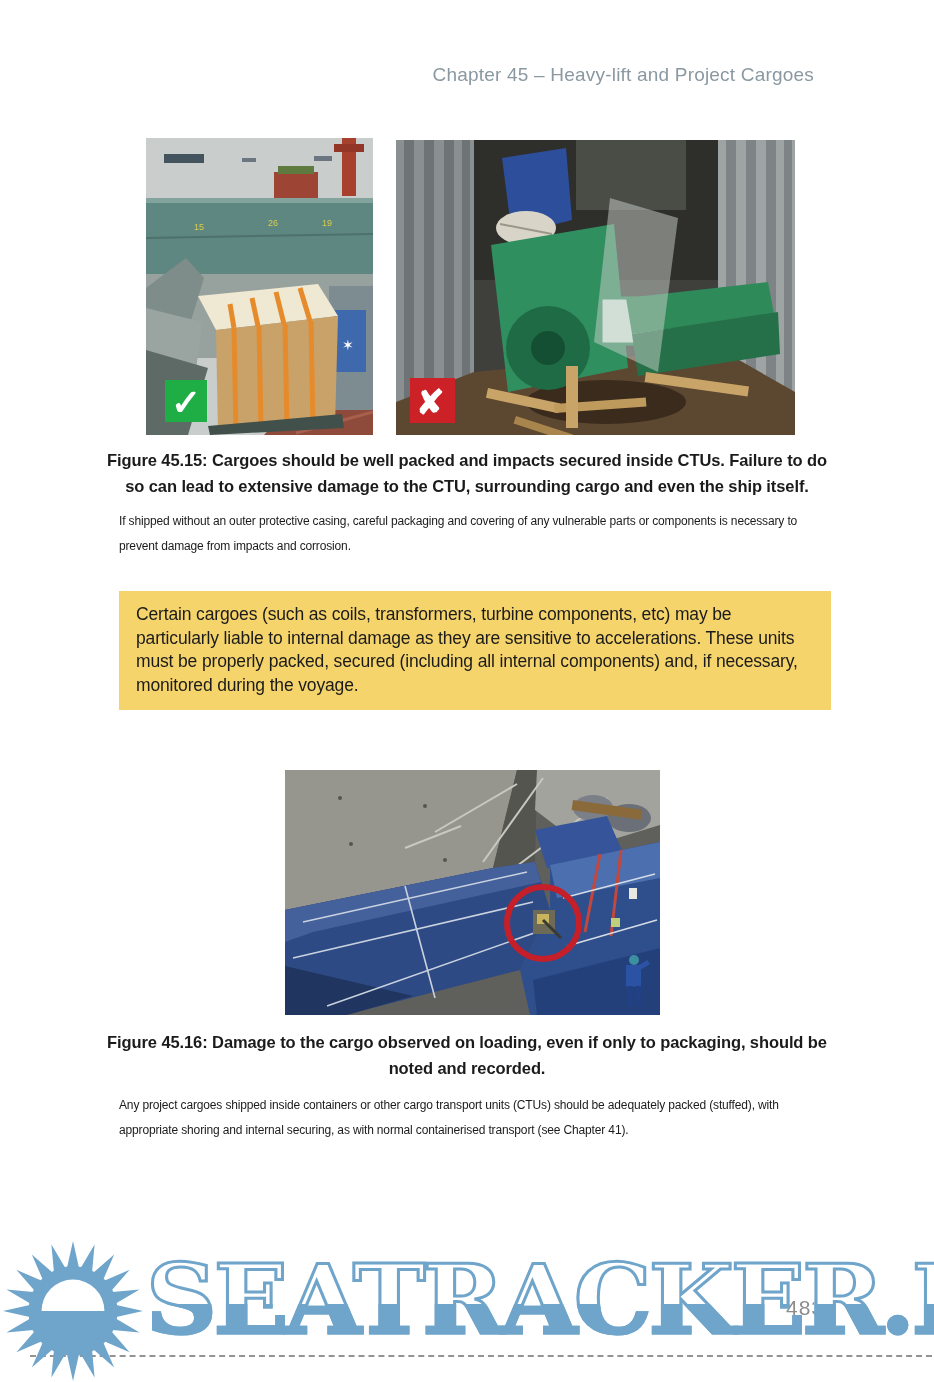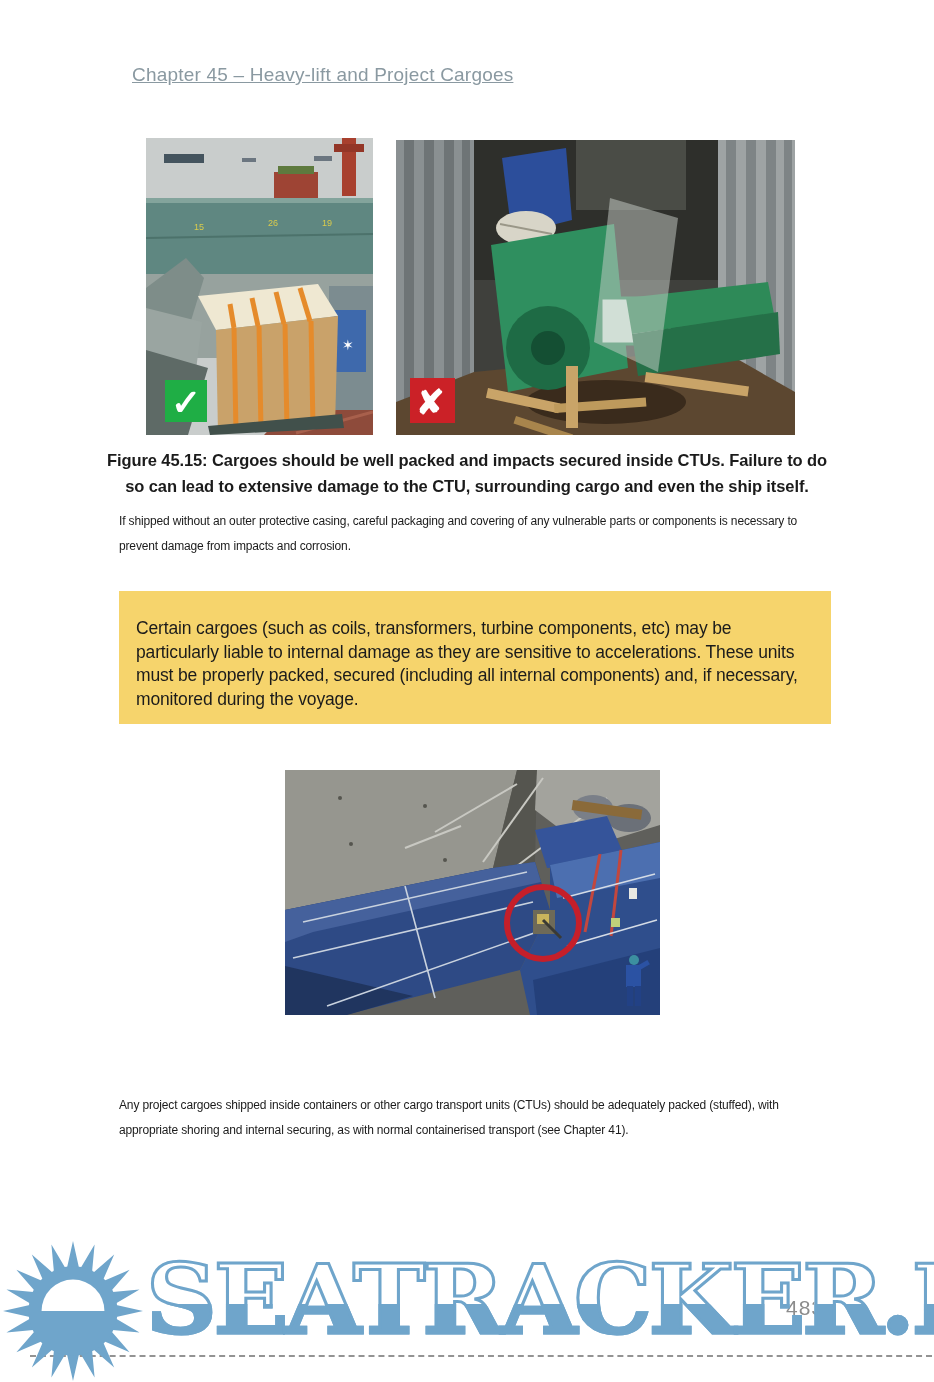--- a/index.html
+++ b/index.html
@@ -1,35 +1,35 @@
 <!DOCTYPE html>
 <html style="--header-color: #8A99A1; --callout-bg: #F6D46C; --check-green: #1FAE45; --cross-red: #CB2127; --wm-blue: #6FA5CB; --pagenum-gray: #8C8C8C;"><head>
 <meta charset="utf-8">
 <style>
   html,body{margin:0;padding:0;background:#ffffff;}
   .page{
     position:relative;width:934px;height:1382px;background:#ffffff;overflow:hidden;
     font-family:"Liberation Sans", sans-serif;color:#1b1b1b;
   }
   .header{
-    position:absolute;top:64px;left:132px;width:710px;
-    font-size:19px;letter-spacing:.2px;color:var(--header-color,#8A99A1);text-decoration:underline;
+    position:absolute;top:64px;left:104px;width:710px;text-align:right;
+    font-size:19px;letter-spacing:.2px;color:var(--header-color,#8A99A1);
   }
   .photo{position:absolute;display:block;}
   .caption{
     position:absolute;left:97px;width:740px;text-align:center;
     font-weight:bold;font-size:16.5px;line-height:26px;letter-spacing:-.1px;
   }
   .para{
     position:absolute;left:119px;width:712px;
     font-size:12px;line-height:24.5px;letter-spacing:-.15px;
   }
   .callout{
     position:absolute;left:119px;top:591px;width:712px;box-sizing:border-box;
-    background:var(--callout-bg,#F6D46C);padding:26px 17px 13px 17px;
+    background:var(--callout-bg,#F6D46C);padding:12px 17px 13px 17px;
     font-size:17.5px;line-height:23.5px;letter-spacing:-.15px;
   }
   .wm-text{
     position:absolute;left:146px;top:1252px;z-index:2;white-space:nowrap;
     font-family:"DejaVu Serif", serif;font-weight:bold;font-size:96px;line-height:96px;
     letter-spacing:-3px;transform:scaleX(1.02);transform-origin:left;
     color:var(--wm-blue,#6FA5CB);
   }
   @supports ((-webkit-background-clip:text) or (background-clip:text)){
     .wm-text{
@@ -200,20 +200,21 @@
     <circle cx="258" cy="153" r="36" fill="none" stroke="#C51F2A" stroke-width="6"></circle>
     <g>
       <circle cx="349" cy="190" r="5" fill="#3C8FA0"></circle>
       <rect x="341" y="195" width="15" height="22" fill="#2B52A3"></rect>
       <rect x="342" y="216" width="6" height="20" fill="#224185"></rect>
       <rect x="350" y="216" width="6" height="20" fill="#224185"></rect>
       <rect x="352" y="196" width="12" height="5" fill="#2B52A3" transform="rotate(-30 352 196)"></rect>
     </g>
   </svg>
 
+  <div class="caption" style="top:1029px">Figure 45.16: Damage to the cargo observed on loading, even if only to packaging, should be noted and recorded.</div>
 
   <div class="para" style="top:1093px">Any project cargoes shipped inside containers or other cargo transport units (CTUs) should be adequately packed (stuffed), with appropriate shoring and internal securing, as with normal containerised transport (see Chapter 41).</div>
 
 
   <div class="wm-baseline"></div>
 
   <div class="page-number">483</div>
 
   <svg class="sun" width="142" height="142" viewBox="0 0 140 140">
     <polygon id="sun-star" points="70.0,1.0 76.4,29.5 91.3,4.4 88.6,33.5 110.6,14.2 99.0,41.0 125.8,29.4 106.5,51.4 135.6,48.7 110.5,63.6 139.0,70.0 110.5,76.4 135.6,91.3 106.5,88.6 125.8,110.6 99.0,99.0 110.6,125.8 88.6,106.5 91.3,135.6 76.4,110.5 70.0,139.0 63.6,110.5 48.7,135.6 51.4,106.5 29.4,125.8 41.0,99.0 14.2,110.6 33.5,88.6 4.4,91.3 29.5,76.4 1.0,70.0 29.5,63.6 4.4,48.7 33.5,51.4 14.2,29.4 41.0,41.0 29.4,14.2 51.4,33.5 48.7,4.4 63.6,29.5" style="fill:var(--wm-blue,#6FA5CB)"></polygon>

